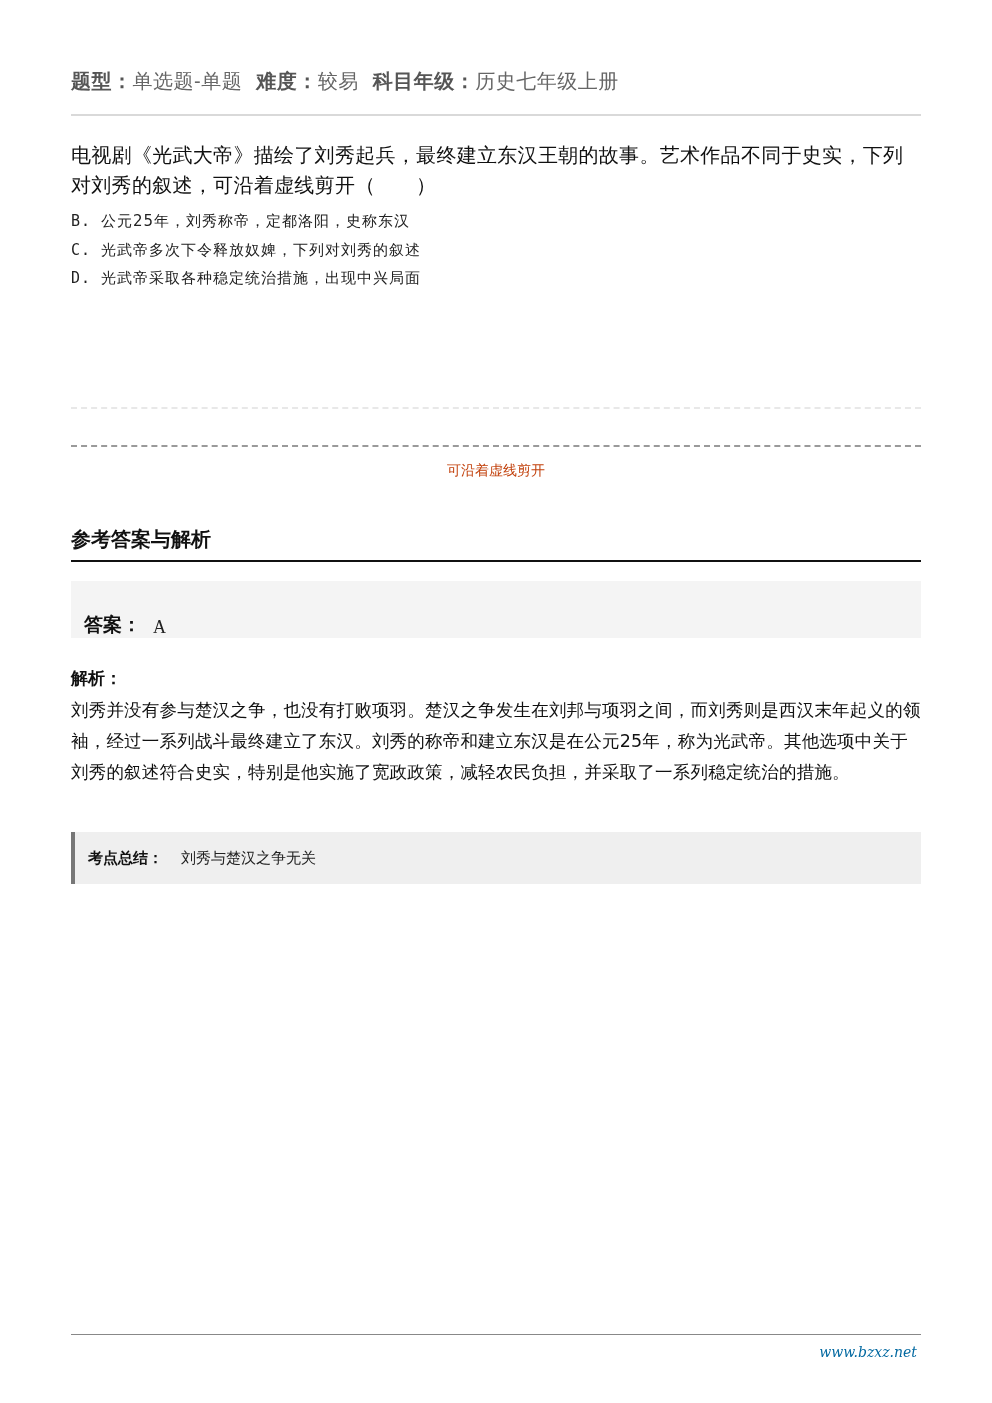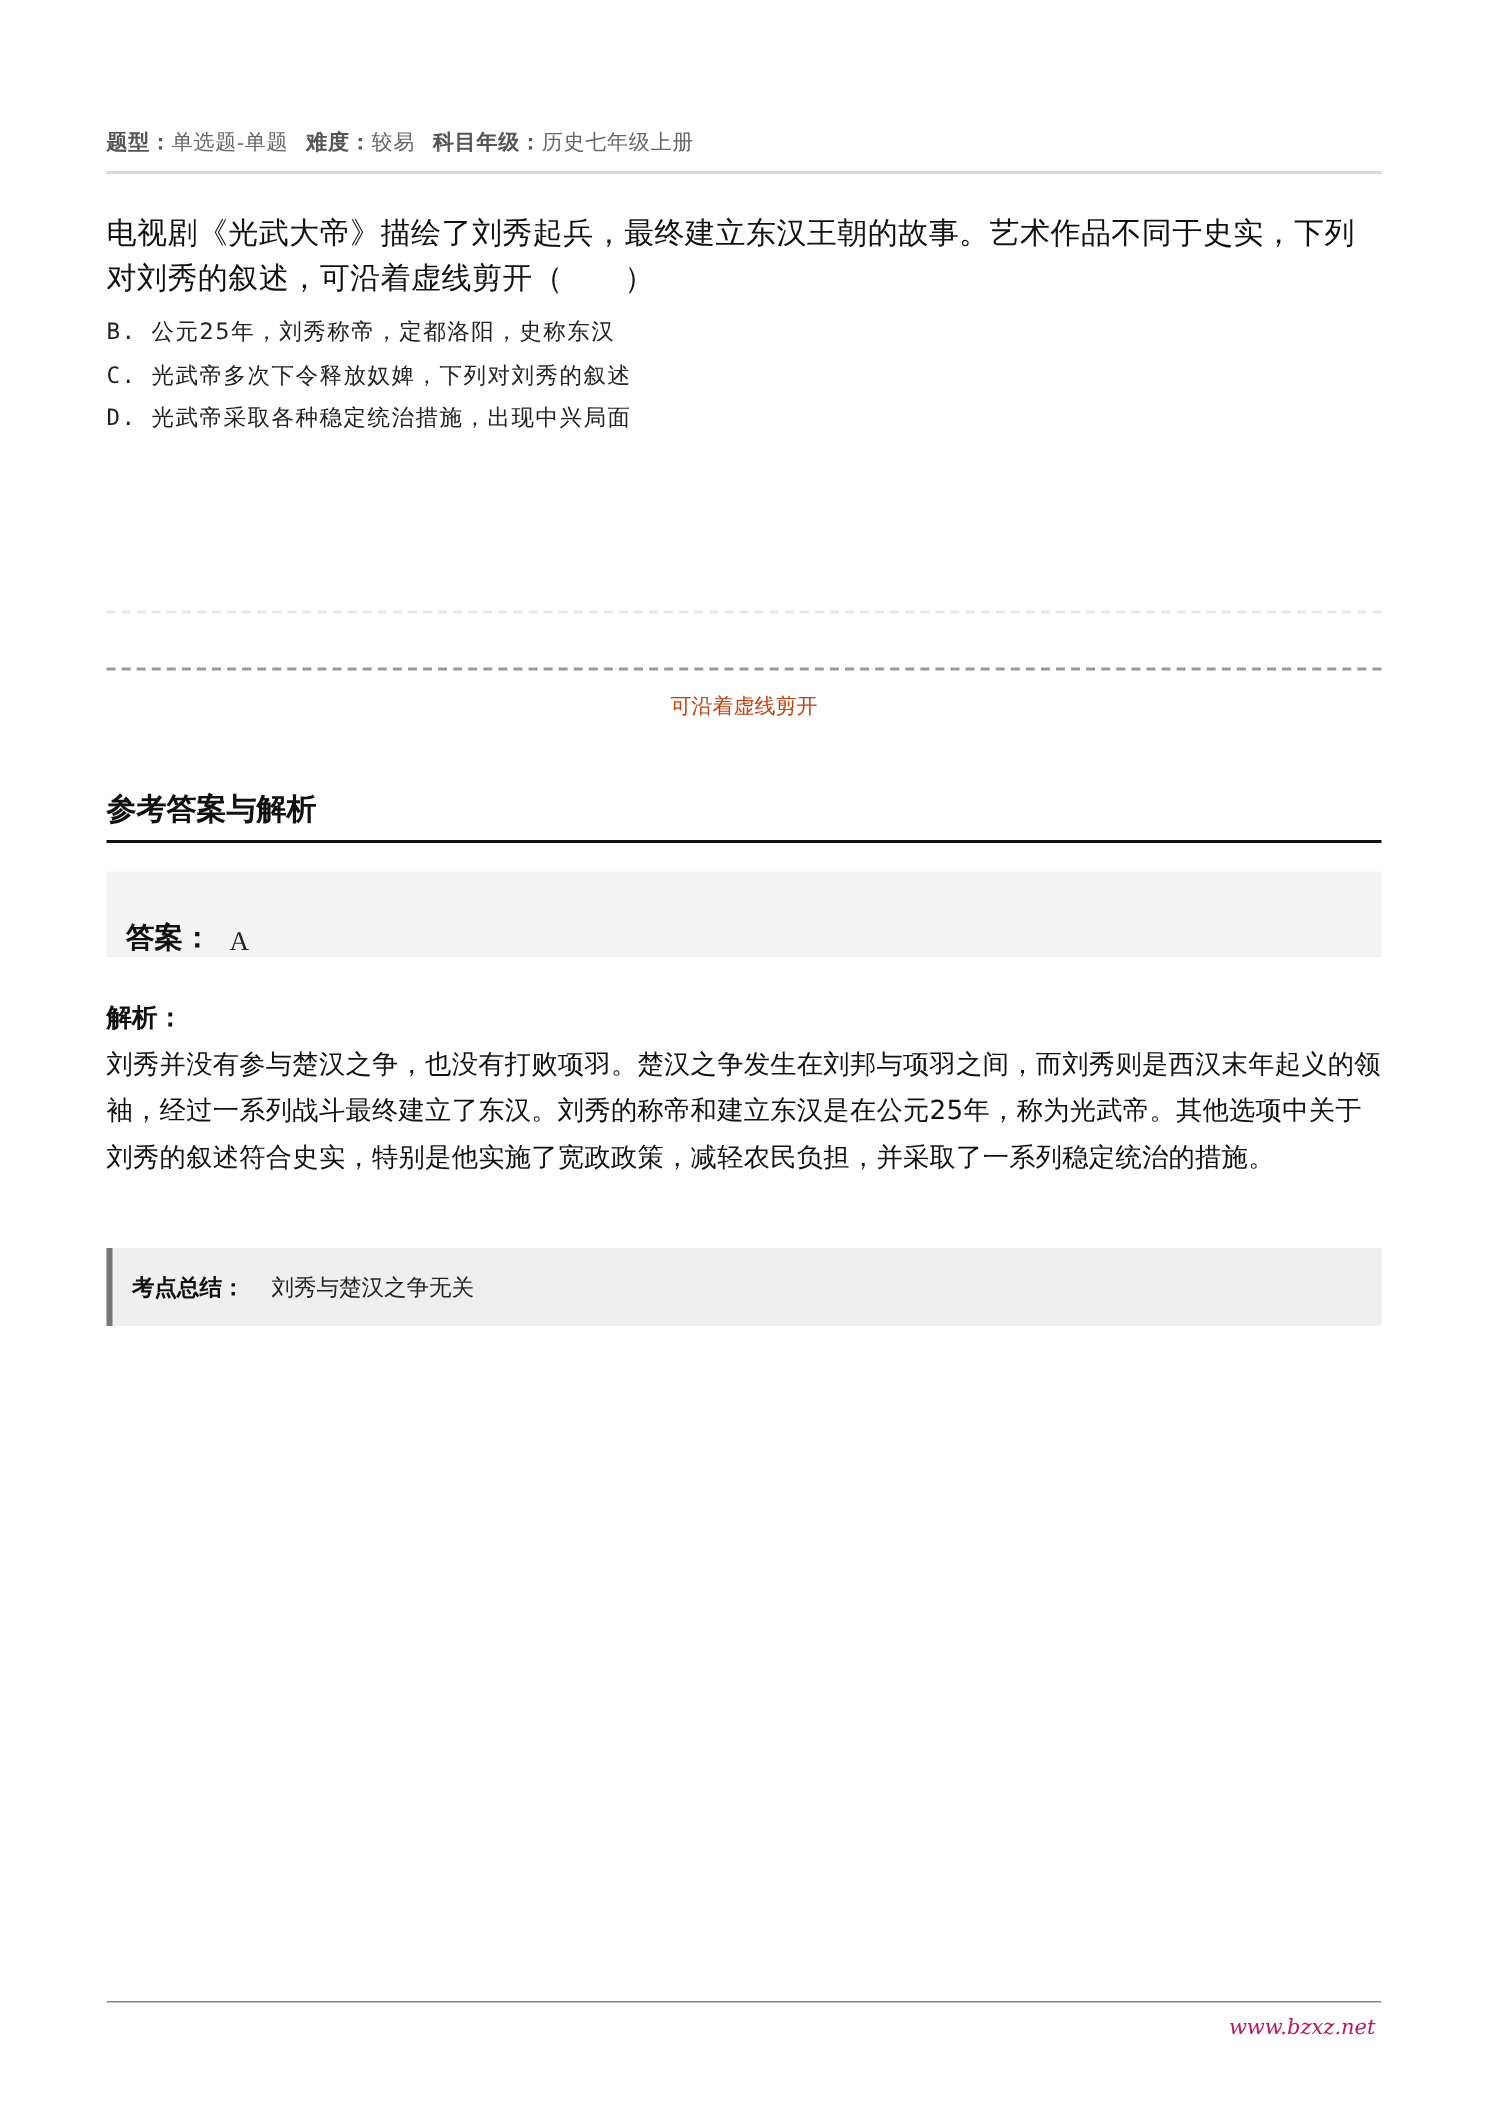--- a/index.html
+++ b/index.html
@@ -13,24 +13,24 @@
       position: relative;
       font-family: "DejaVu Serif", "Liberation Serif", serif;
       color: #222;
     }
     .page {
       position: absolute;
       left: 71px;
       width: 850px;
     }
     .meta {
-      top: 86px;
-      font-size: 14px;
+      top: 68px;
+      font-size: 20px;
       color: #666;
-      font-family: Liberation Serif, serif;
+      font-family: Liberation Sans, sans-serif;
       letter-spacing: 0.5px;
       white-space: nowrap;
     }
     .meta .label {
       font-weight: bold;
       color: #555;
     }
     .meta .value {
       margin-right: 8px;
     }
@@ -150,21 +150,21 @@
     .footer-rule {
       top: 1334px;
       height: 0;
       border-top: 1px solid #888;
     }
     .footer-site {
       top: 1344px;
       text-align: right;
       font-size: 14px;
       font-style: italic;
-      color: #be185d;
+      color: #0369a1;
       font-family: "DejaVu Serif", "Liberation Serif", serif;
       padding-right: 4px;
       box-sizing: border-box;
     }
   </style>
 </head>
 <body>
 
 <div class="page meta">
   <span class="label">题型：</span><span class="value">单选题-单题</span>

